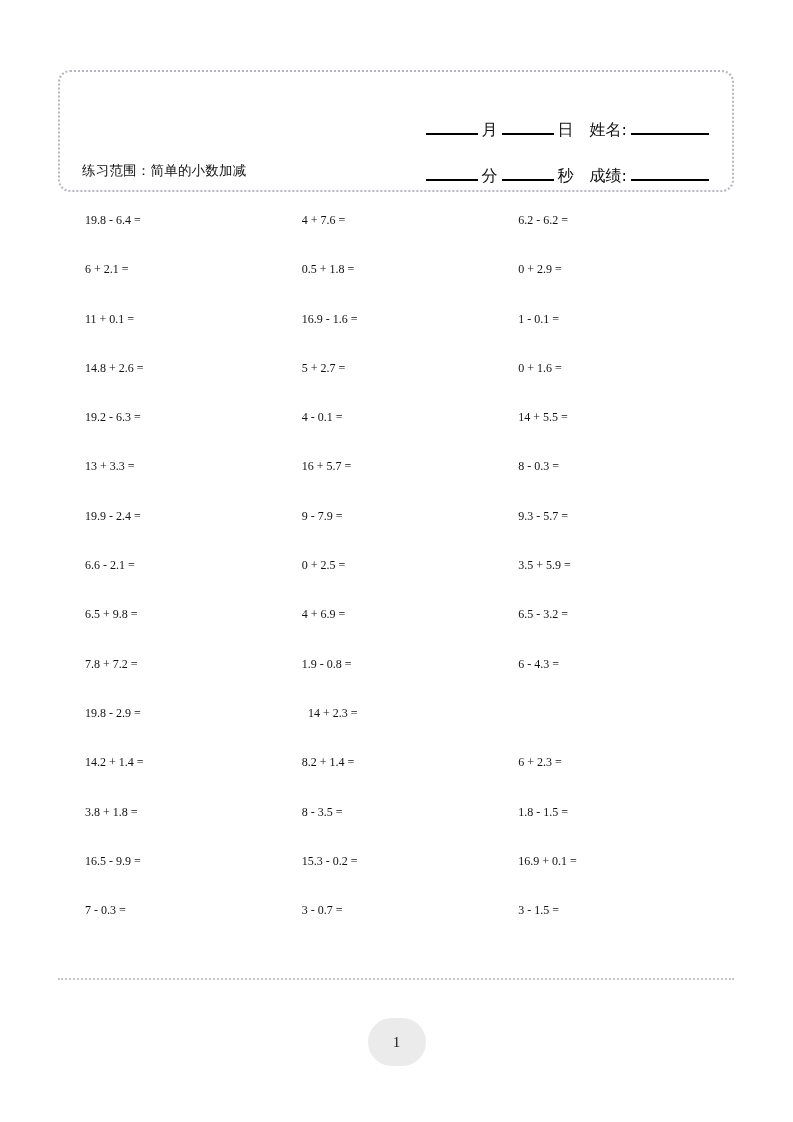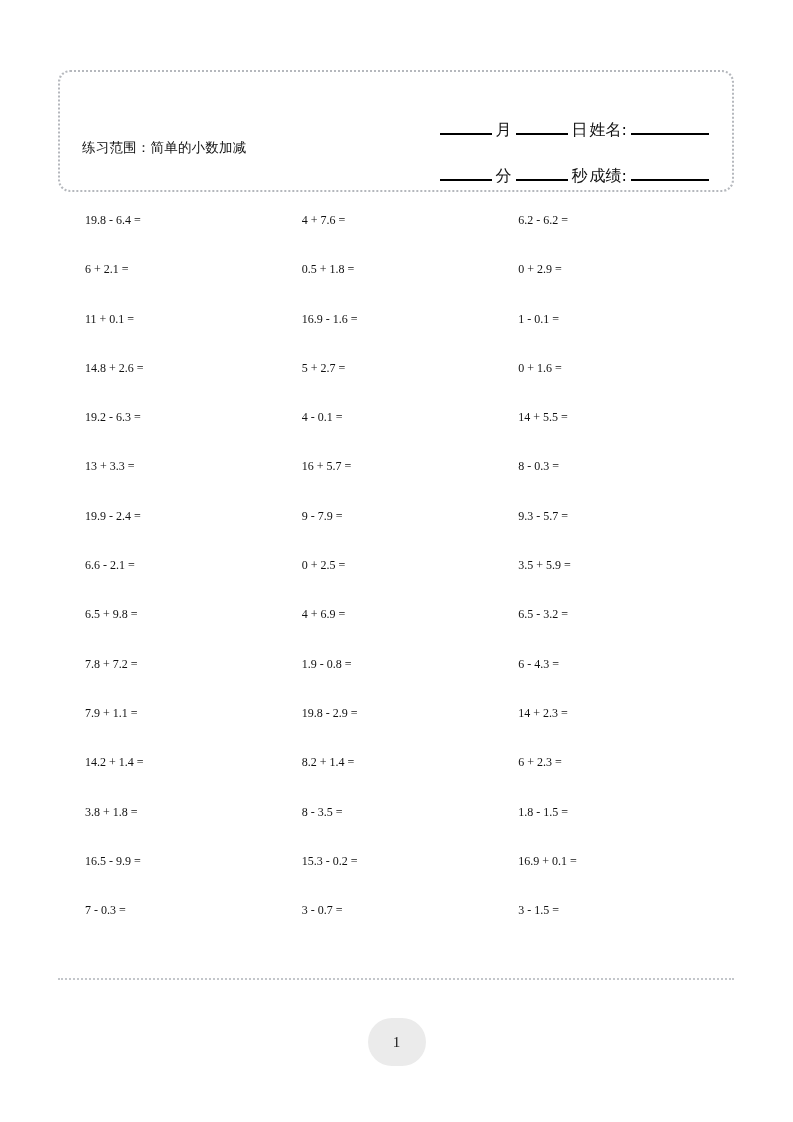--- a/index.html
+++ b/index.html
@@ -35,20 +35,21 @@
     width: 250px;
     font-size: 13.5px;
     line-height: 19px;
     font-family: "DejaVu Sans", "Liberation Sans", sans-serif;
     color: #111;
     letter-spacing: 0.2px;
   }
   #range-block .range-line {
     display: block;
     white-space: nowrap;
+    margin-top: 23px;
   }
 
   #meta-block {
     position: absolute;
     right: 20px;
     top: 22px;
     width: 330px;
     font-family: "DejaVu Sans", "Liberation Sans", sans-serif;
   }
   .meta-row {
@@ -64,21 +65,21 @@
     border-bottom: 2.5px solid #000;
     height: 0;
     margin: 0 3px 5px 3px;
   }
   .bl-short { width: 52px; }
   .bl-name  { width: 78px; }
   .meta-label {
     padding: 0 1px 1px 1px;
     line-height: 18px;
   }
-  .meta-label.gap { }
+  .meta-label.gap { margin-left: 14px; }
 
   
   #problems {
     position: absolute;
     left: 85px;
     top: 210px;
     width: 650px;
   }
   .prob-row {
     display: flex;
@@ -194,21 +195,20 @@
       <div class="prob-cell">6.5 + 9.8 =</div>
       <div class="prob-cell">4 + 6.9 =</div>
       <div class="prob-cell">6.5 - 3.2 =</div>
     </div>
     <div class="prob-row">
       <div class="prob-cell">7.8 + 7.2 =</div>
       <div class="prob-cell">1.9 - 0.8 =</div>
       <div class="prob-cell">6 - 4.3 =</div>
     </div>
     <div class="prob-row">
-      <div class="prob-cell">7.9 + 1.1 =</div>
       <div class="prob-cell">19.8 - 2.9 =</div>
       <div class="prob-cell">14 + 2.3 =</div>
     </div>
     <div class="prob-row">
       <div class="prob-cell">14.2 + 1.4 =</div>
       <div class="prob-cell">8.2 + 1.4 =</div>
       <div class="prob-cell">6 + 2.3 =</div>
     </div>
     <div class="prob-row">
       <div class="prob-cell">3.8 + 1.8 =</div>

